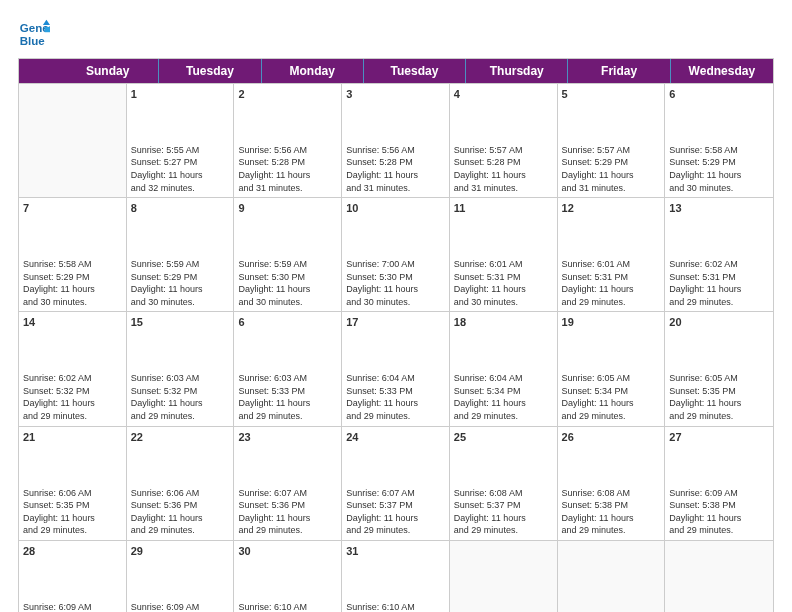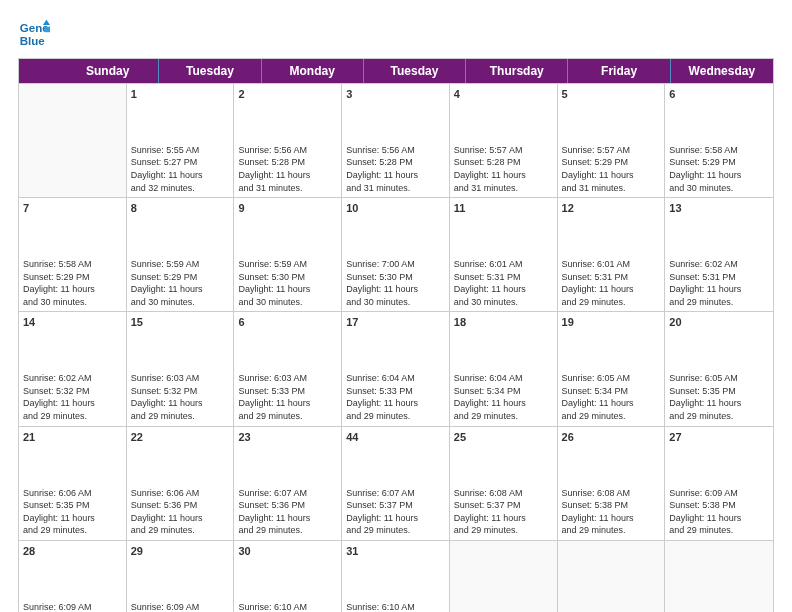--- a/index.html
+++ b/index.html
@@ -307,21 +307,21 @@
 and 29 minutes.</div>
           </div>
           <div class="cal-cell">
             <span class="day-num">23</span>
             <div class="cell-text" style="white-space: pre-line;">Sunrise: 6:07 AM
 Sunset: 5:36 PM
 Daylight: 11 hours
 and 29 minutes.</div>
           </div>
           <div class="cal-cell">
-            <span class="day-num">44</span>
+            <span class="day-num">24</span>
             <div class="cell-text" style="white-space: pre-line;">Sunrise: 6:07 AM
 Sunset: 5:37 PM
 Daylight: 11 hours
 and 29 minutes.</div>
           </div>
           <div class="cal-cell">
             <span class="day-num">25</span>
             <div class="cell-text" style="white-space: pre-line;">Sunrise: 6:08 AM
 Sunset: 5:37 PM
 Daylight: 11 hours

